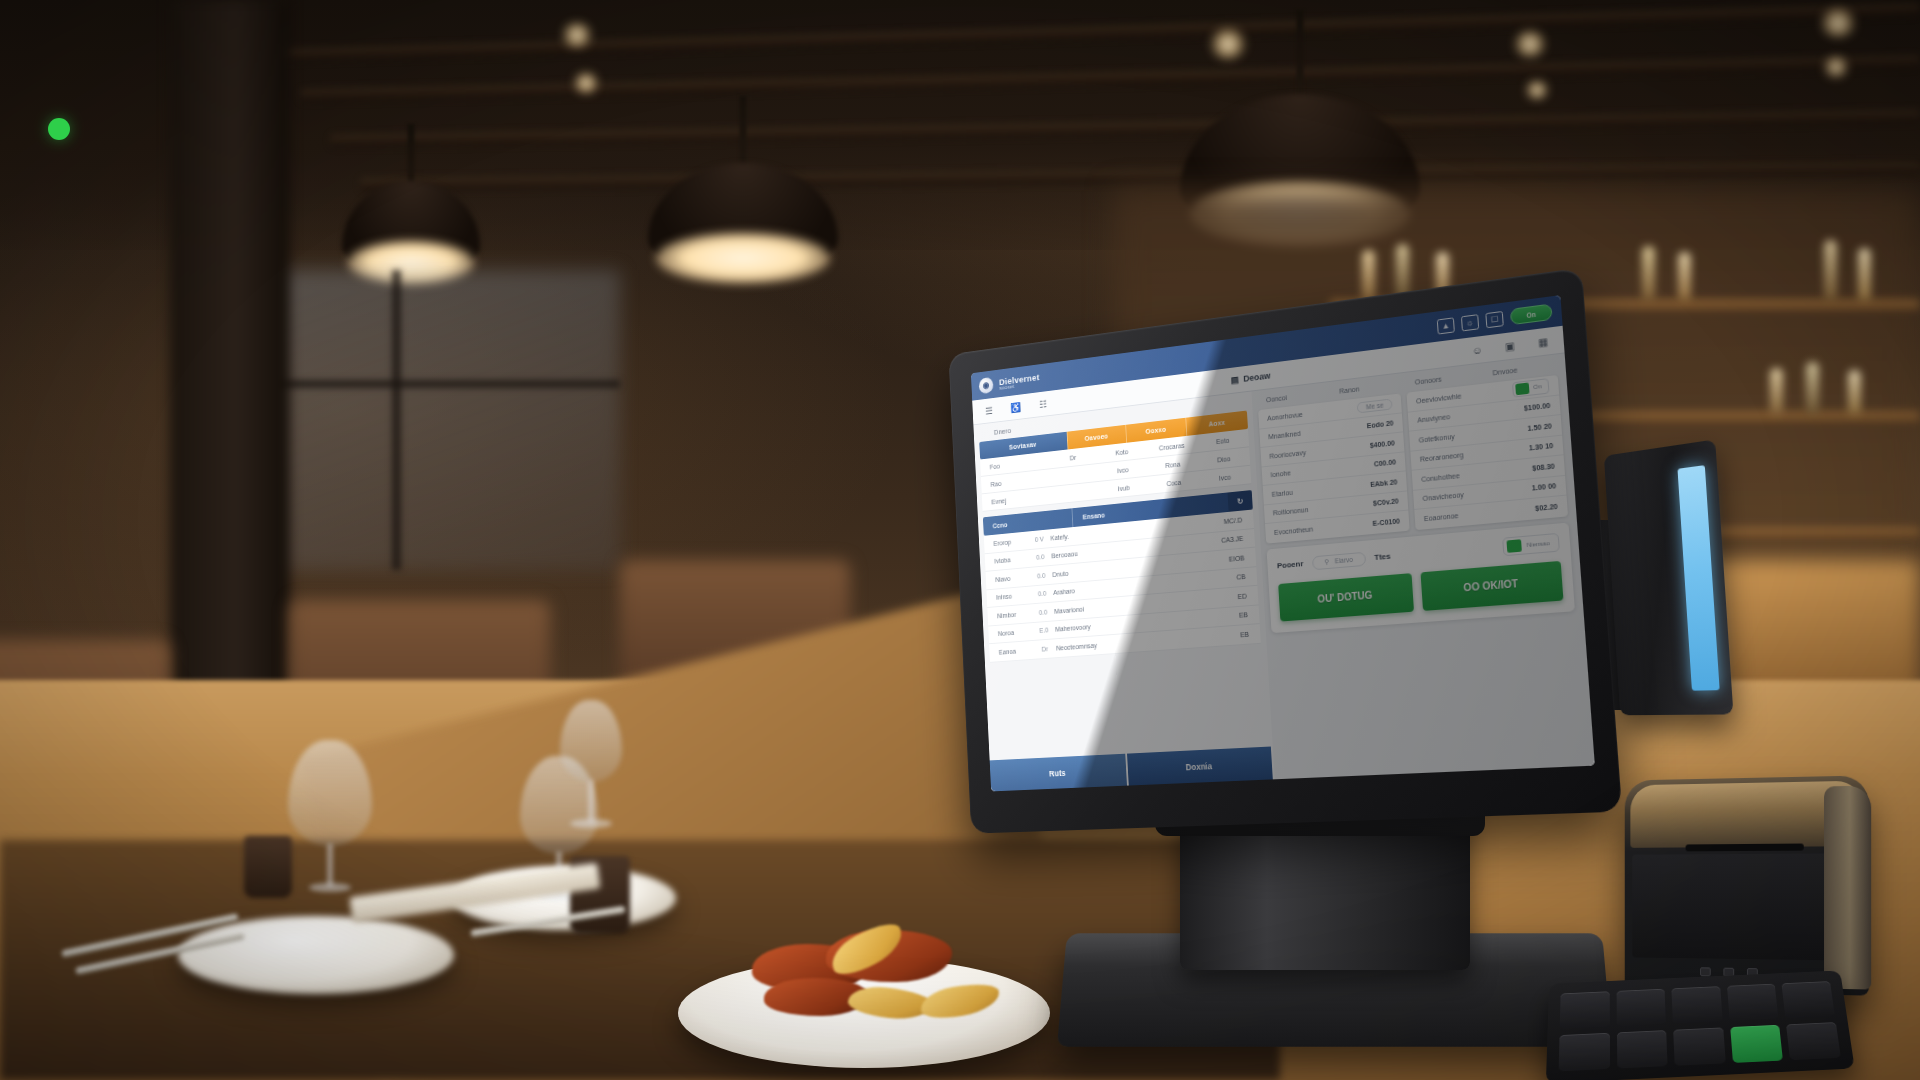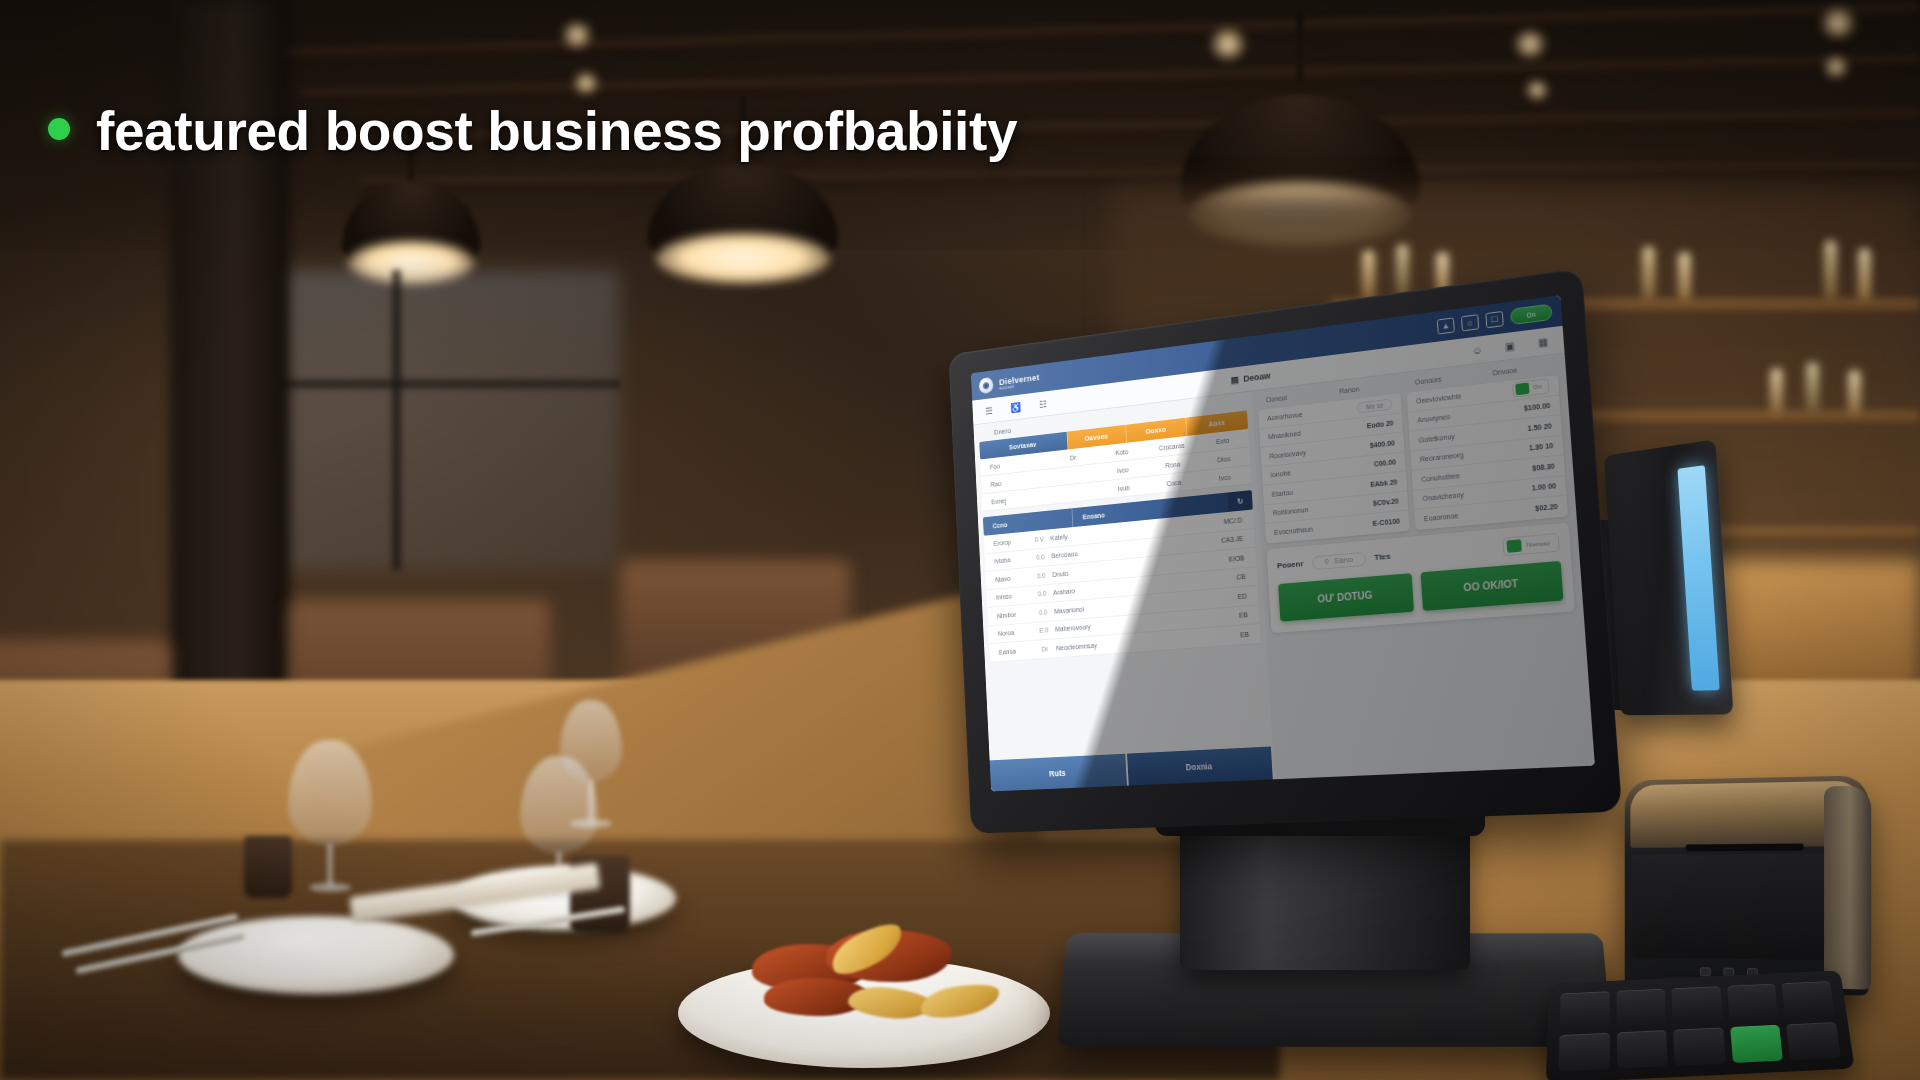--- a/index.html
+++ b/index.html
@@ -831,15 +831,14 @@
     <div class="key enter"></div>
     <div class="key"></div>
   </div>
 </div>
 
 <div class="vignette"></div>
 
 <div id="headline">
   <div class="bullet"></div>
   <div class="headline-text">
-    <span class="l2">featured boost business profbabiity</span>
   </div>
 </div>
 
 </body></html>

